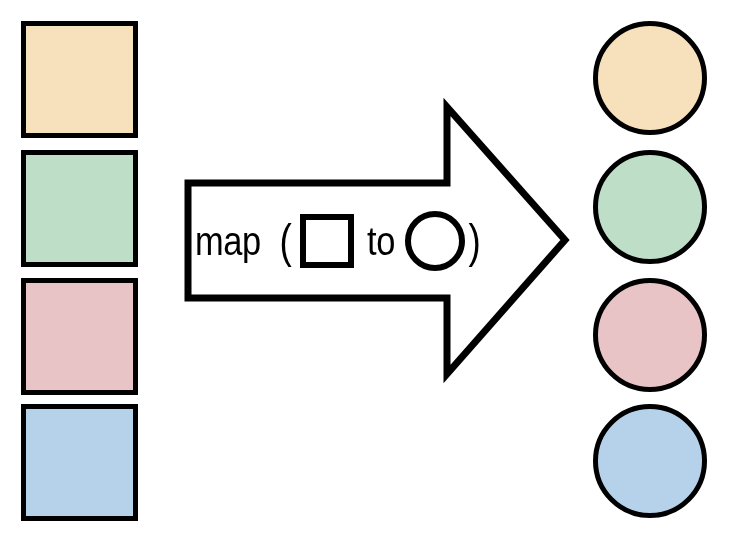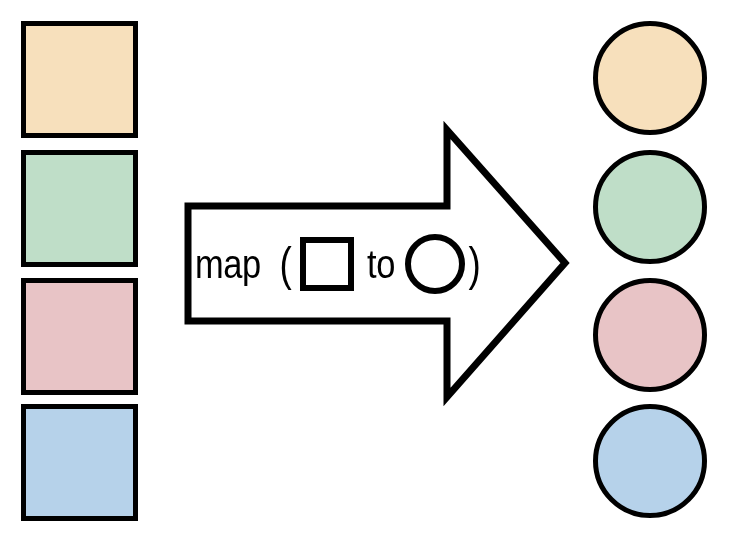--- a/index.html
+++ b/index.html
@@ -37,21 +37,21 @@
     width: 104px;
     height: 104px;
     border: 5px solid #000000;
     border-radius: 50%;
     box-sizing: content-box;
   }
 
   #arrow-group {
     position: absolute;
     left: 175px;
-    top: 117px;
+    top: 94px;
     width: 400px;
     height: 295px;
   }
   #arrow-svg {
     position: absolute;
     left: 0;
     top: 0;
     display: block;
   }
   #arrow-label {

